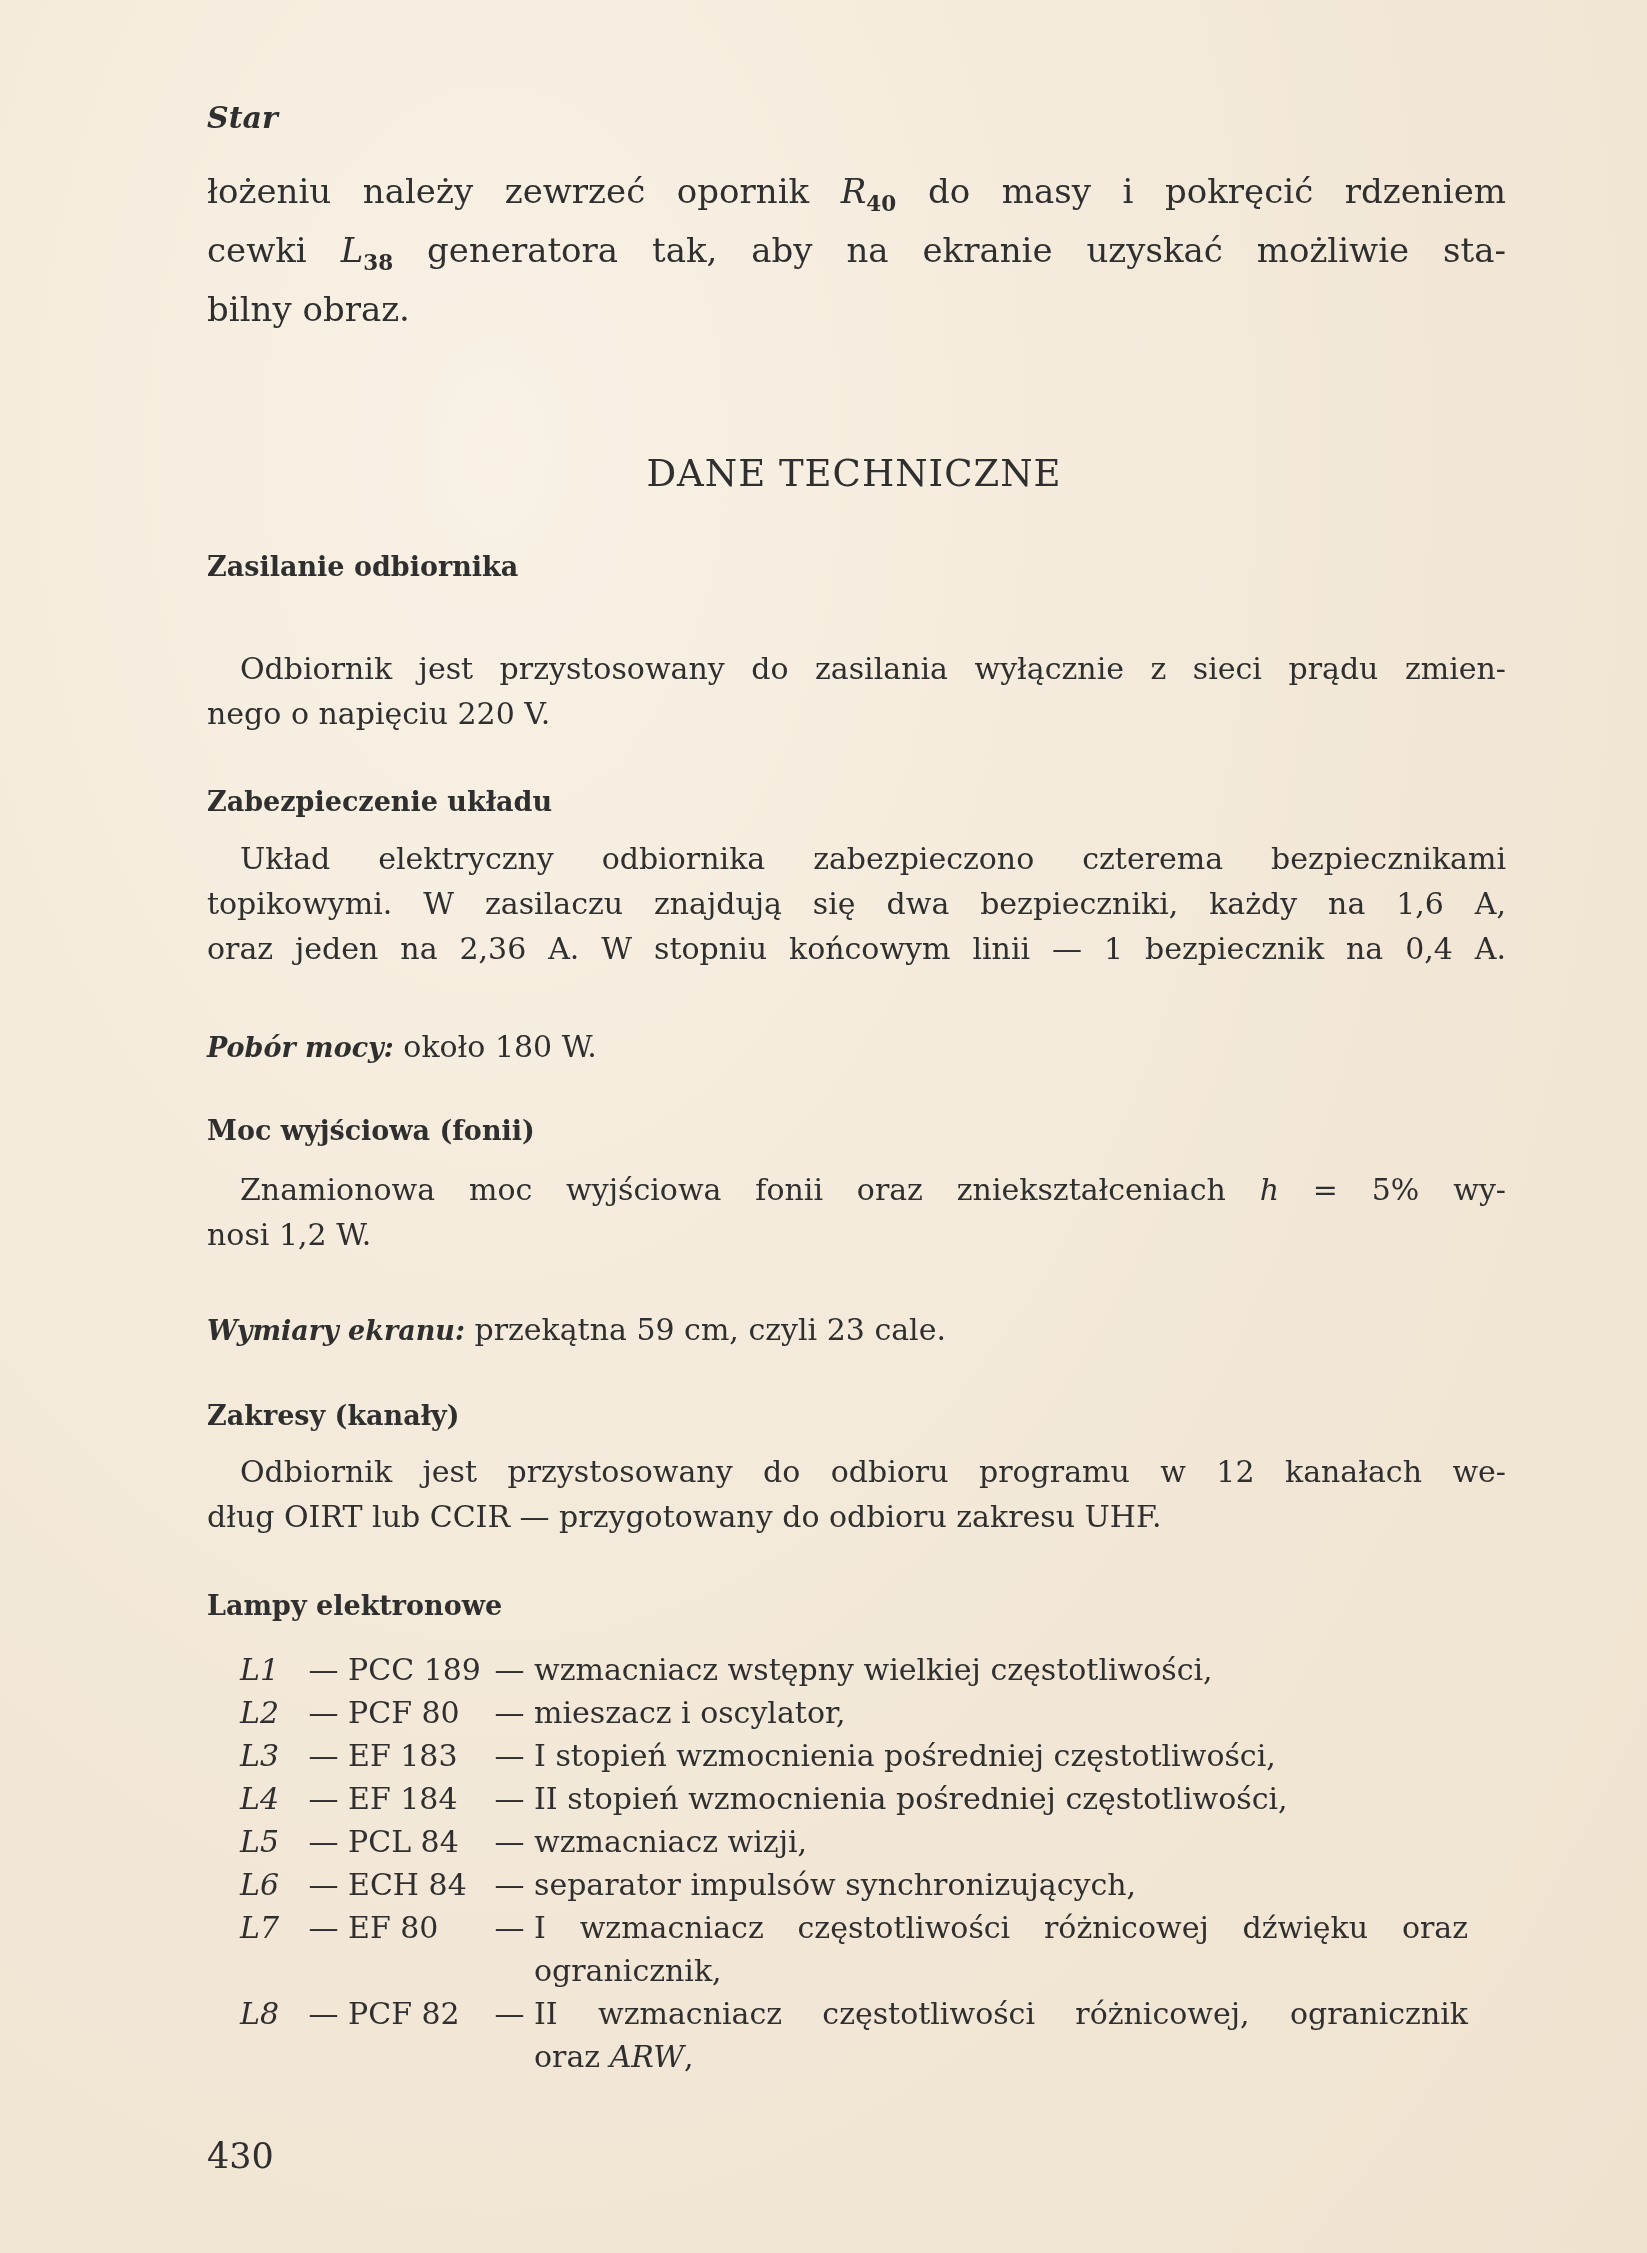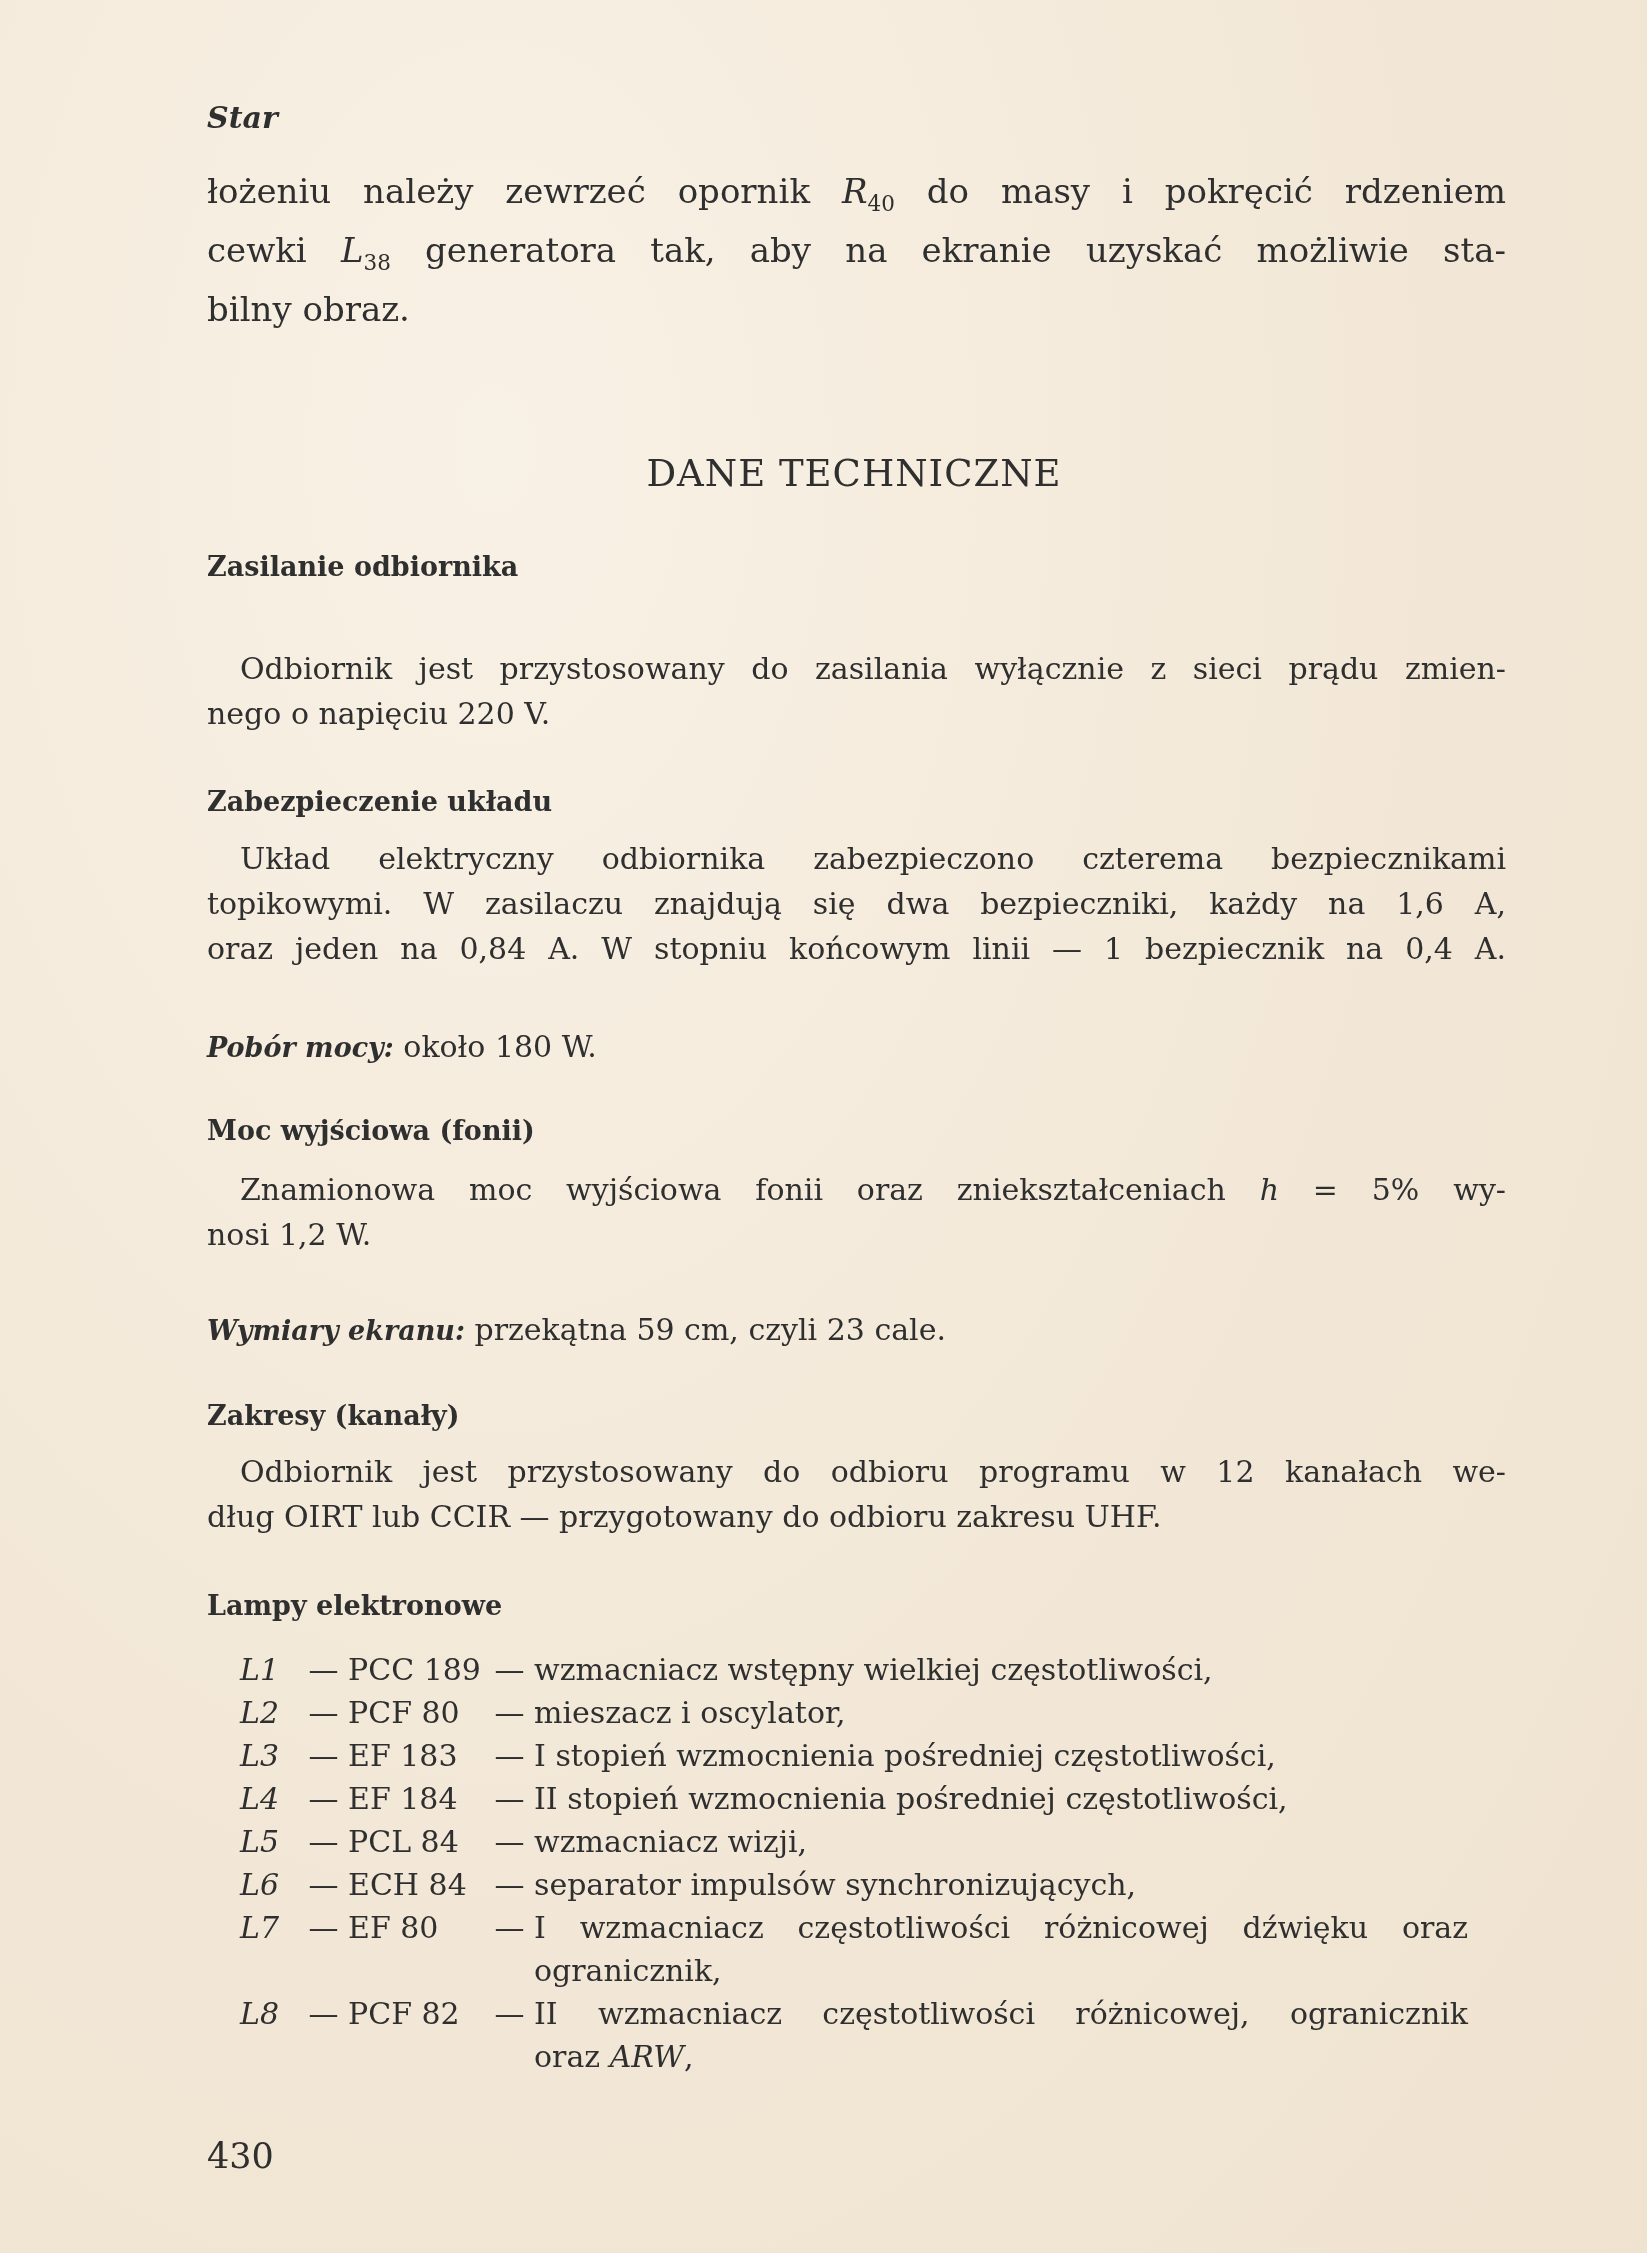--- a/index.html
+++ b/index.html
@@ -18,21 +18,21 @@
     left: 195px; top: 100px;
     font-size: 30px; font-weight: bold; font-style: italic;
   }
   .para {
     left: 195px; width: 1299px;
     font-size: 34px; line-height: 46px;
     text-align: justify;
   }
   .para .line { display: block; text-align-last: justify; white-space: nowrap; }
   .para .line.last { text-align-last: left; }
-  .sub { font-size: 21.5px; vertical-align: -7.8px; }
+  .sub { font-size: 21.5px; vertical-align: -7.8px; font-weight: bold; }
   .it { font-style: italic; }
   .section-title {
     left: 0; width: 1647px; top: 452px;
     text-align: center;
     font-size: 37px; letter-spacing: 1px;
     padding-left: 37px; box-sizing: border-box;
   }
   .heading {
     left: 195px; font-size: 27px; font-weight: bold;
   }
@@ -73,21 +73,21 @@
   <div class="abs heading" style="top:551px;">Zasilanie odbiornika</div>
   <div class="abs body" style="top:646px;">
     <span class="line first">Odbiornik jest przystosowany do zasilania wyłącznie z sieci prądu zmien-</span>
     <span class="line last">nego o napięciu 220 V.</span>
   </div>
 
   <div class="abs heading" style="top:786px;">Zabezpieczenie układu</div>
   <div class="abs body" style="top:836px;">
     <span class="line first">Układ elektryczny odbiornika zabezpieczono czterema bezpiecznikami</span>
     <span class="line">topikowymi. W zasilaczu znajdują się dwa bezpieczniki, każdy na 1,6 A,</span>
-    <span class="line">oraz jeden na 0,84 A. W stopniu końcowym linii — 1 bezpiecznik na 0,4 A.</span>
+    <span class="line">oraz jeden na 2,36 A. W stopniu końcowym linii — 1 bezpiecznik na 0,4 A.</span>
   </div>
 
   <div class="abs body" style="top:1024px;">
     <span class="inline-label">Pobór mocy:</span><span> około 180 W.</span>
   </div>
 
   <div class="abs heading" style="top:1115px;">Moc wyjściowa (fonii)</div>
   <div class="abs body" style="top:1167px;">
     <span class="line first"><span>Znamionowa moc wyjściowa fonii oraz zniekształceniach </span><span class="it">h</span><span> = 5% wy-</span></span>
     <span class="line last">nosi 1,2 W.</span>

